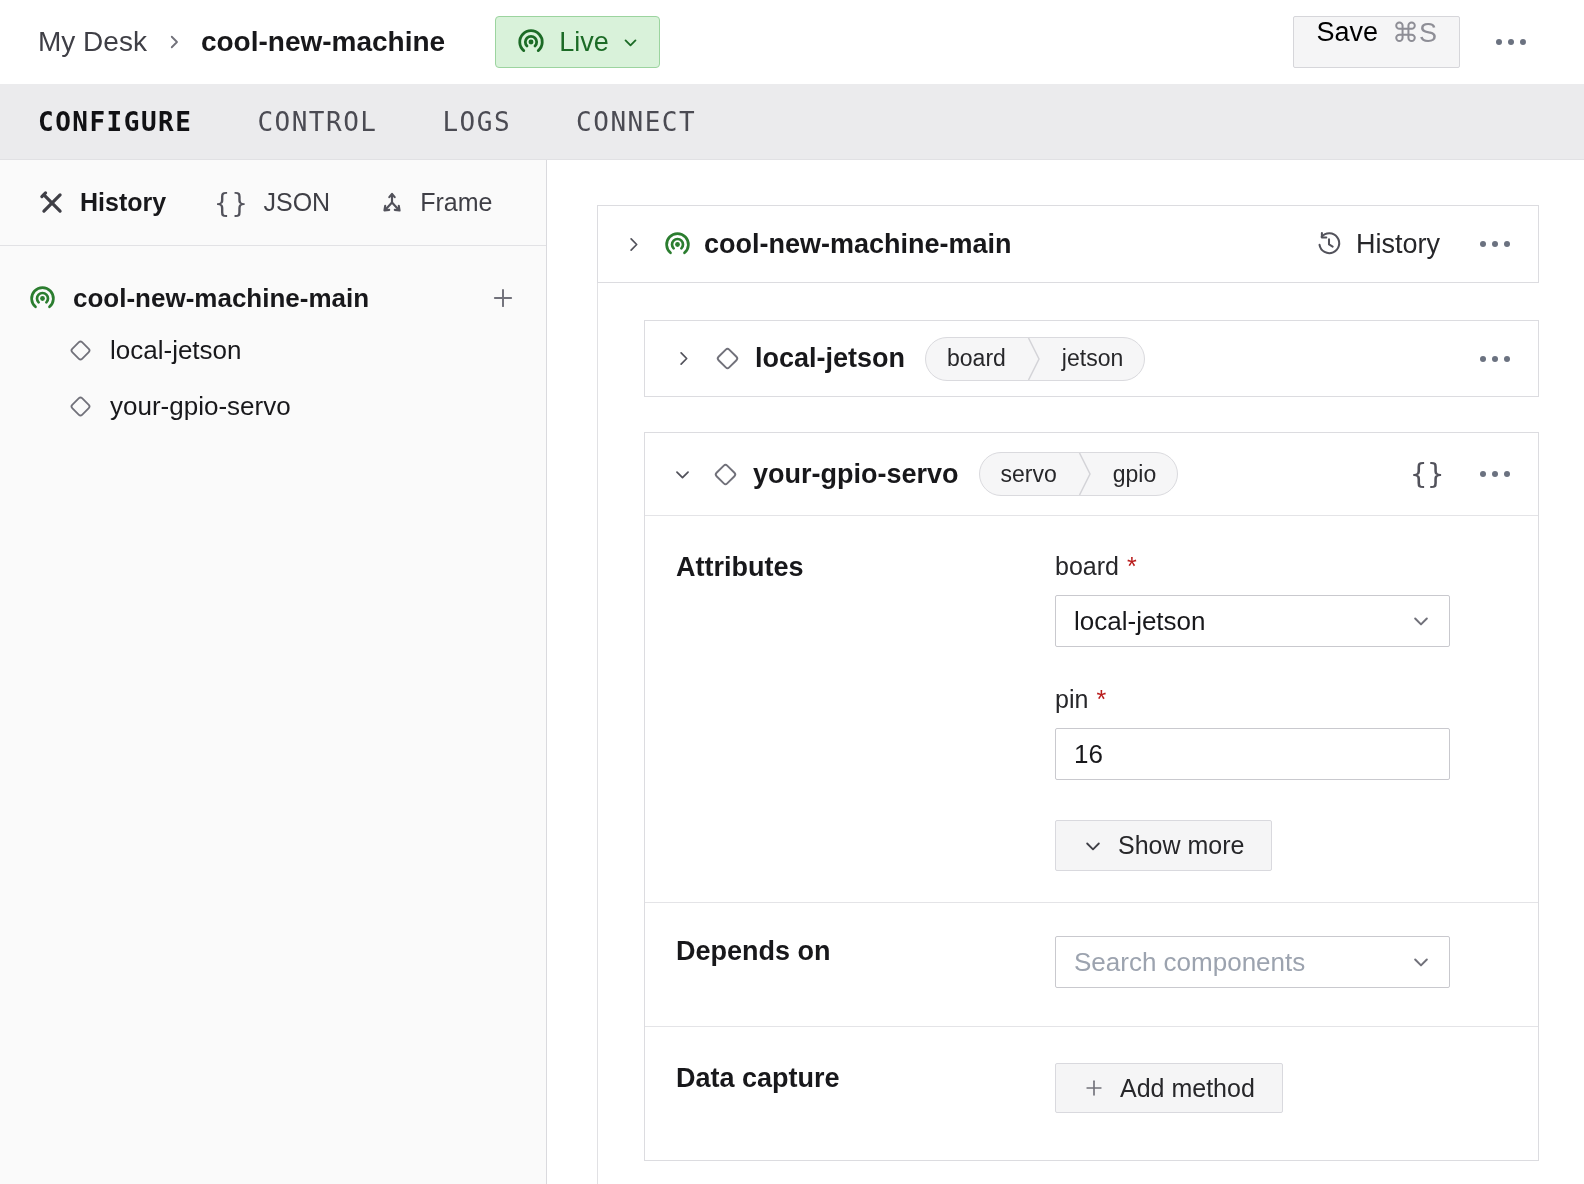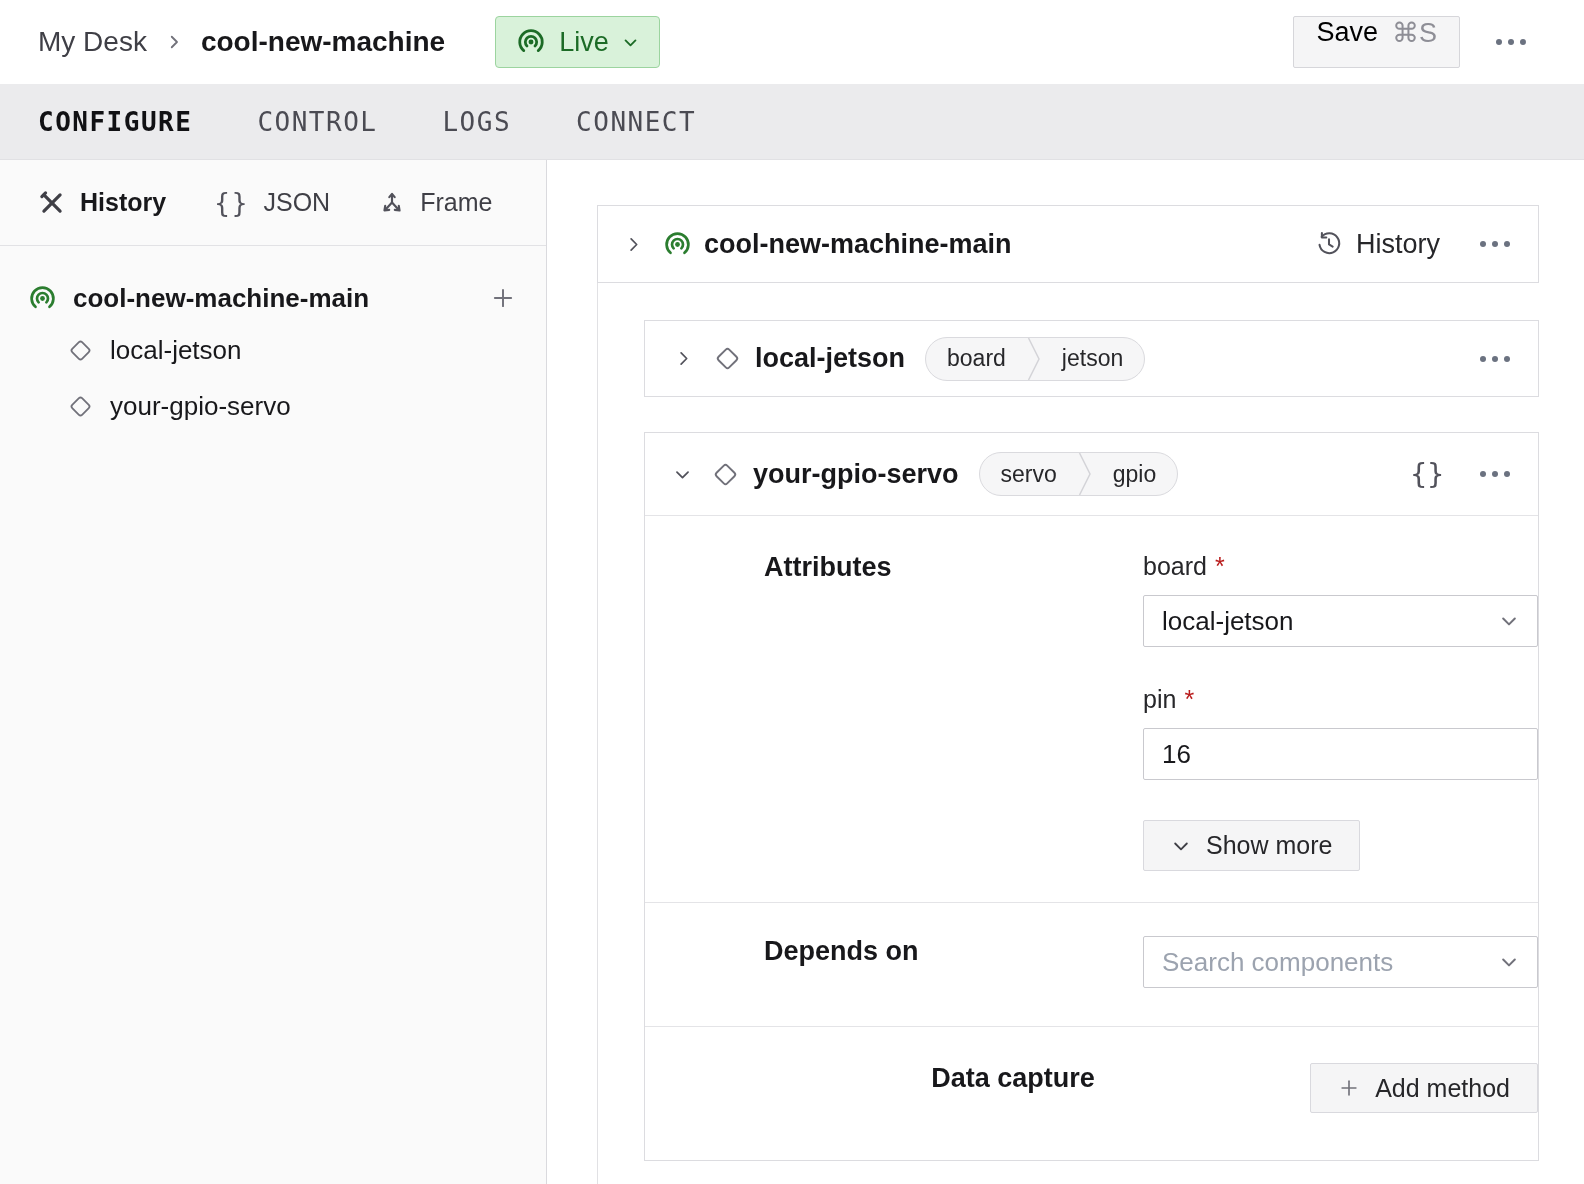--- a/index.html
+++ b/index.html
@@ -78,21 +78,21 @@
   .pill {
     display:flex; align-items:center; height:44px; margin-left:20px;
     background:#f6f6f7; border:1px solid #dadade; border-radius:999px; overflow:hidden;
     font-size:23px; color:#27272a;
   }
   .pill-seg { padding:0 21px; }
   .header-right { margin-left:auto; display:flex; align-items:center; gap:34px; }
   .braces-btn { font-family:"DejaVu Sans Mono",monospace; font-size:28px; color:#52525b; cursor:pointer; }
 
   
-  .section { display:flex; padding-left:31px; border-bottom:1px solid #e4e4e7;justify-content:flex-end; }
+  .section { display:flex; padding-left:31px; border-bottom:1px solid #e4e4e7; }
   .section:last-child { border-bottom:none; }
   .section-label { width:379px; flex:none; font-size:27px; font-weight:700; color:#18181b; }
   .sec-attributes { padding-top:36px; padding-bottom:31px; }
   .sec-depends { padding-top:33px; padding-bottom:38px; }
   .sec-capture { padding-top:36px; flex:1; }
 
   .field-label { font-size:25px; color:#27272a; margin-bottom:14px; display:flex; gap:8px; }
   .req { color:#b91c1c; }
   .select, .text-input {
     width:395px; height:52px; border:1px solid #c9c9ce; border-radius:2px; background:#fff;

